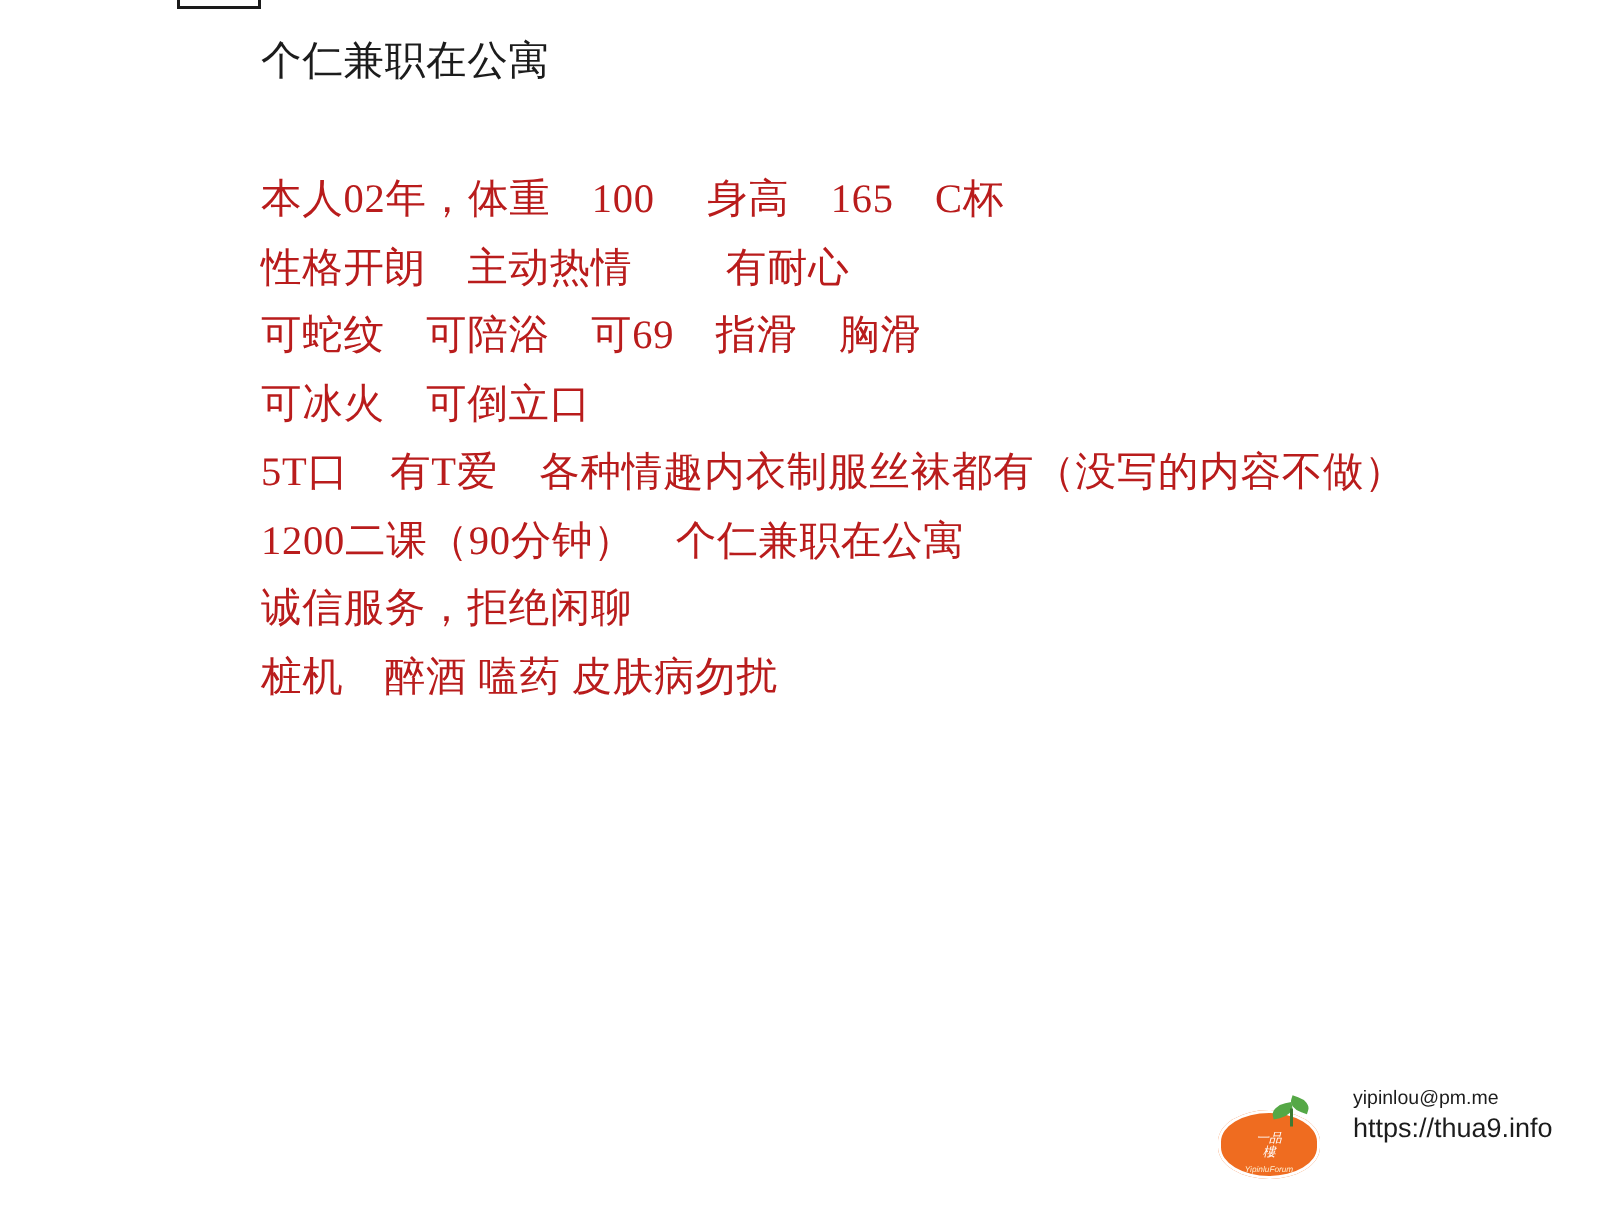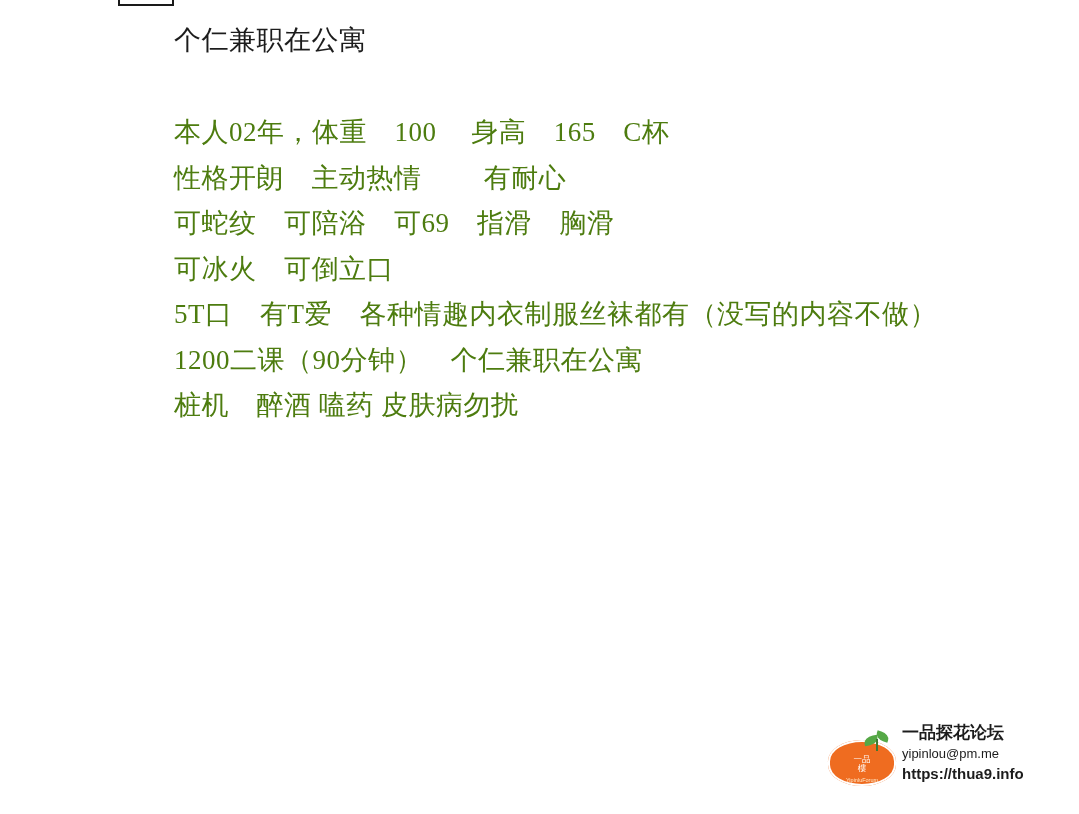--- a/index.html
+++ b/index.html
@@ -43,39 +43,40 @@
     letter-spacing: 0.5px;
   }
 
   .spacer {
     height: 48px;
   }
 
   .doc-line {
     font-size: 27px;
     line-height: 45.5px;
-    color: #4d7c0f;
+    color: #b91c1c;
     white-space: pre;
     letter-spacing: 0.5px;
   }
 
   
   .watermark {
     position: absolute;
     left: 804px;
     top: 722px;
     width: 260px;
     height: 72px;
   }
   .wm-logo {
     position: absolute;
-    left: 16px;
+    left: 0;
     top: 8px;
     width: 82px;
     height: 56px;
+    font-style: italic;
   }
   .wm-badge {
     position: absolute;
     left: 8px;
     top: 10px;
     width: 68px;
     height: 46px;
     background: #ef6c20;
     border-radius: 50% / 46%;
     box-shadow: inset 0 0 0 2px #ffffff;
@@ -142,57 +143,56 @@
     font-weight: bold;
     white-space: nowrap;
   }
   .wm-contact {
     font-size: 13px;
     line-height: 20px;
     color: #1c1c1c;
     white-space: nowrap;
   }
   .wm-url {
-    font-size: 15px;
+    font-size: 18px;
     line-height: 20px;
     color: #1c1c1c;
     white-space: nowrap;
-    font-weight: bold;
   }
 </style>
 </head>
 <body>
 
 <div class="corner-mark"></div>
 
 <div class="doc-body">
   <div class="doc-title">个仁兼职在公寓</div>
 
   <div class="spacer"></div>
 
   <div class="doc-line">本人02年，体重　100　 身高　165　C杯</div>
   <div class="doc-line">性格开朗　主动热情　　 有耐心</div>
   <div class="doc-line">可蛇纹　可陪浴　可69　指滑　胸滑</div>
   <div class="doc-line">可冰火　可倒立口</div>
   <div class="doc-line">5T口　有T爱　各种情趣内衣制服丝袜都有（没写的内容不做）</div>
   <div class="doc-line">1200二课（90分钟）　个仁兼职在公寓</div>
+  <div class="doc-line">诚信服务，拒绝闲聊</div>
   <div class="doc-line">桩机　醉酒 嗑药 皮肤病勿扰</div>
 </div>
 
 <div class="watermark">
   <div class="wm-logo">
     <div class="wm-badge">
       <div class="wm-badge-inner">一品
 樓</div>
       <div class="wm-badge-sub">YipinluForum</div>
     </div>
     <div class="wm-sprout">
       <div class="leaf-a"></div>
       <div class="leaf-b"></div>
       <div class="stem"></div>
     </div>
   </div>
   <div class="wm-text">
-    <div class="wm-title">一品探花论坛</div>
     <div class="wm-contact">yipinlou@pm.me</div>
     <div class="wm-url">https://thua9.info</div>
   </div>
 </div>
 
 </body></html>

